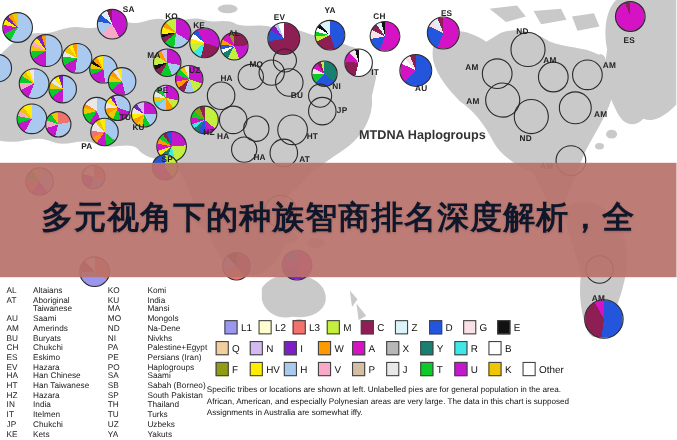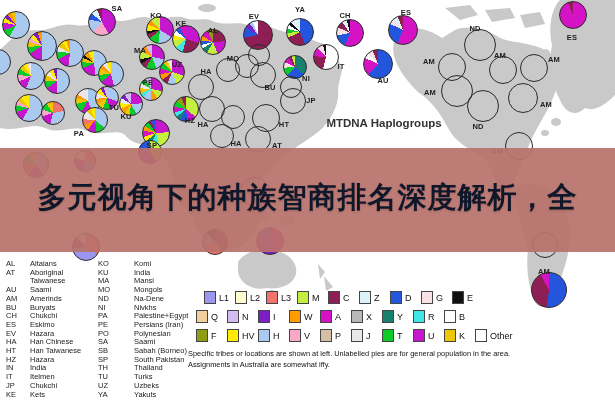--- a/index.html
+++ b/index.html
@@ -260,21 +260,21 @@
         <div class="lrow">
           <span class="lcode">PA</span>
           <span class="lname">Palestine+Egypt</span>
         </div>
         <div class="lrow">
           <span class="lcode">PE</span>
           <span class="lname">Persians (Iran)</span>
         </div>
         <div class="lrow">
           <span class="lcode">PO</span>
-          <span class="lname">Polynesian</span>
+          <span class="lname">Haplogroups</span>
         </div>
         <div class="lrow">
           <span class="lcode">SA</span>
           <span class="lname">Saami</span>
         </div>
         <div class="lrow">
           <span class="lcode">SB</span>
           <span class="lname">Sabah (Borneo)</span>
         </div>
         <div class="lrow">
@@ -414,15 +414,16 @@
           <span class="leg-lb">K</span>
         </span>
         <span class="leg-item">
           <span class="leg-sw" style="background: rgb(255, 255, 255);"></span>
           <span class="leg-lb">Other</span>
         </span>
       </div>
     </div>
   <div id="footnote">
       <div>Specific tribes or locations are shown at left. Unlabelled pies are for general population in the area.</div>
+      <div>African, American, and especially Polynesian areas are very large. The data in this chart is supposed</div>
       <div>Assignments in Australia are somewhat iffy.</div>
     </div>
 </div>
 
 </body></html>

